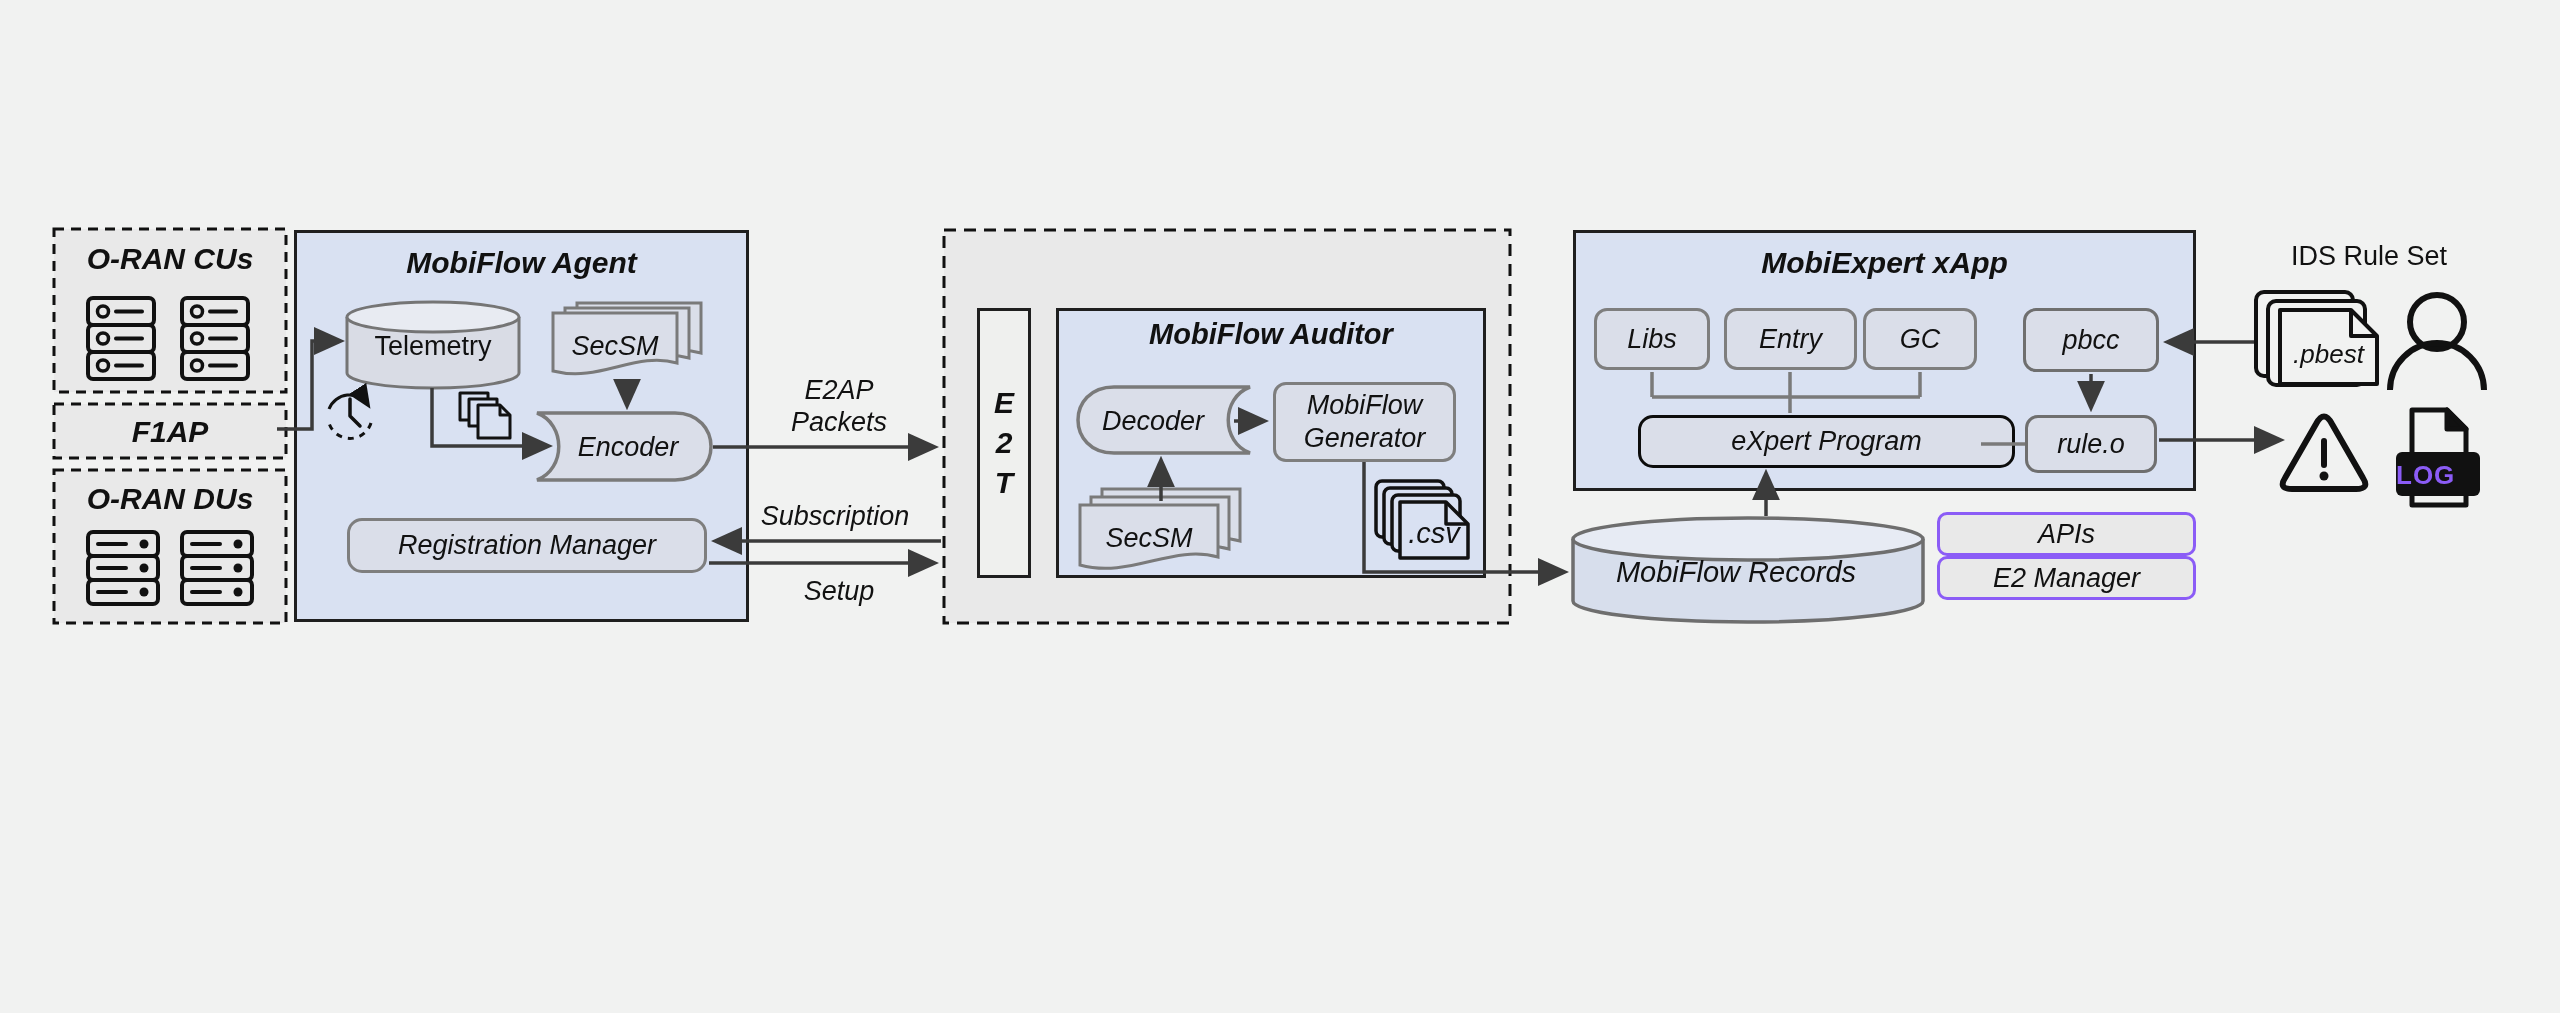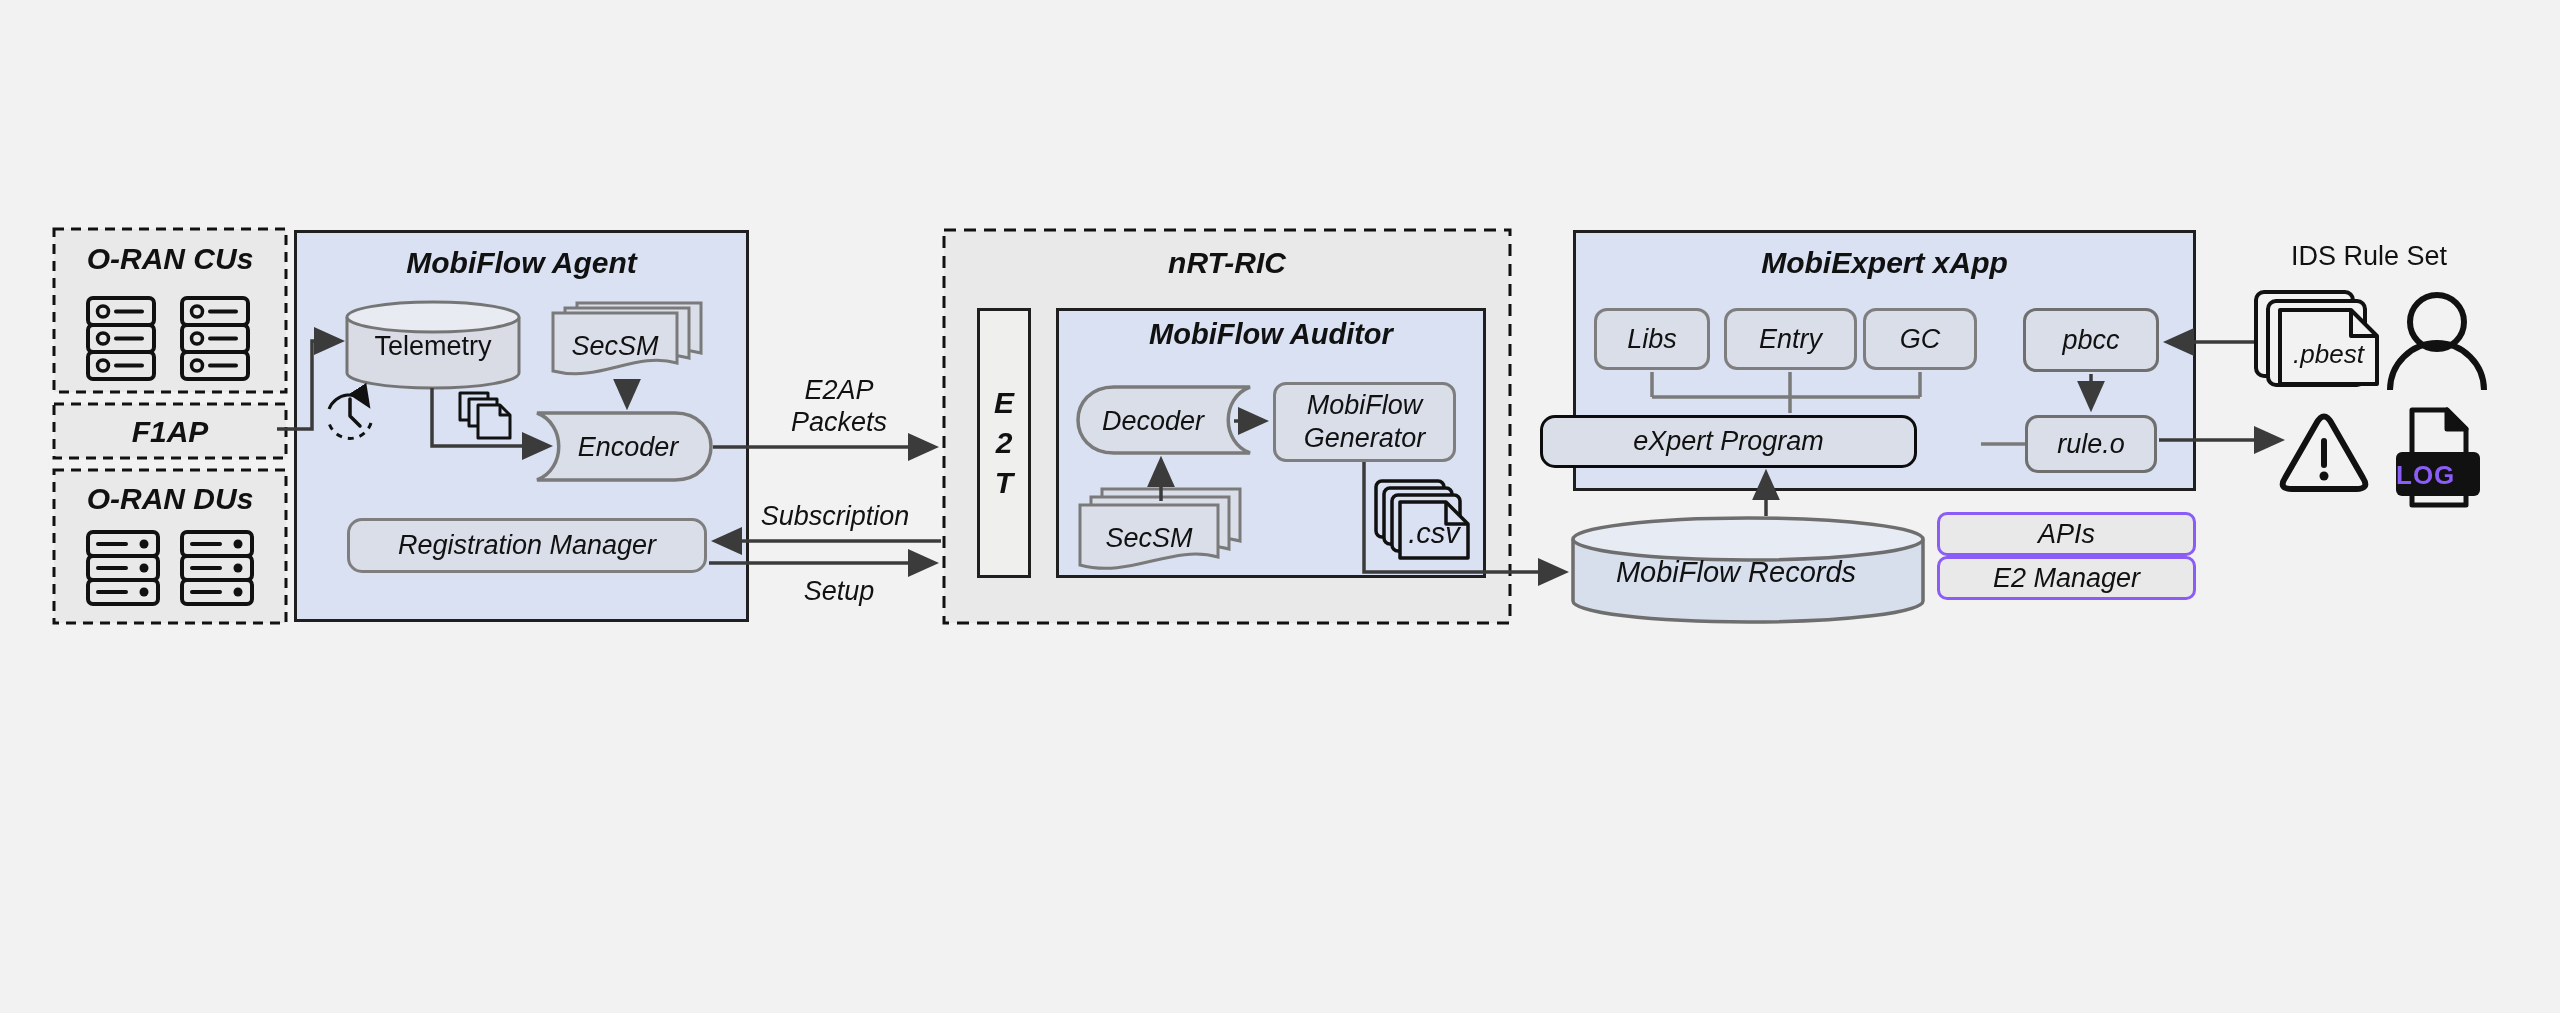--- a/index.html
+++ b/index.html
@@ -54,21 +54,21 @@
   </div>
   <div class="abs rr lbl" style="left:1724px;top:308px;width:133px;height:62px;">
     <span>Entry</span>
   </div>
   <div class="abs rr lbl" style="left:1863px;top:308px;width:114px;height:62px;">
     <span>GC</span>
   </div>
   <div class="abs rr lbl" style="left:2023px;top:308px;width:136px;height:64px;border-color:#6f6f6f;text-align:center;">
     <span>pbcc</span>
   </div>
-  <div class="abs rr lbl" style="left:1540px;top:415px;width:377px;height:53px;border:3.5px solid #0c0c0c;border-radius:15px;">
+  <div class="abs rr lbl" style="left:1638px;top:415px;width:377px;height:53px;border:3.5px solid #0c0c0c;border-radius:15px;">
     <span>eXpert Program</span>
   </div>
   <div class="abs rr lbl" style="left:2025px;top:415px;width:132px;height:58px;border-color:#6f6f6f;">
     <span>rule.o</span>
   </div>
   <div class="abs rr-gray lbl" style="left:1937px;top:512px;width:259px;height:44px;">
     <span>APIs</span>
   </div>
   <div class="abs rr-gray lbl" style="left:1937px;top:556px;width:259px;height:44px;">
     <span>E2 Manager</span>
@@ -217,21 +217,20 @@
   <div class="abs lbl" style="left:553px;top:331px;width:124px;">SecSM</div>
   <div class="abs lbl" style="left:545px;top:432px;width:166px;">Encoder</div>
 
   <div class="abs lbl" style="left:749px;top:374px;width:180px;line-height:32px;">
     <span>E2AP</span><br>
     <span>Packets</span>
   </div>
   <div class="abs lbl" style="left:730px;top:501px;width:210px;">Subscription</div>
   <div class="abs lbl" style="left:749px;top:576px;width:180px;">Setup</div>
 
-  <div class="abs title" style="left:944px;top:246px;width:566px;">nRT-RIC</div>
   <div class="abs title" style="left:1056px;top:318px;width:430px;font-size:29px;">MobiFlow Auditor</div>
   <div class="abs lbl" style="left:1078px;top:406px;width:150px;">Decoder</div>
   <div class="abs lbl" style="left:1080px;top:523px;width:138px;">SecSM</div>
   <div class="abs lbl" style="left:1398px;top:517px;width:72px;font-size:29px;">.csv</div>
 
   <div class="abs title" style="left:1573px;top:246px;width:623px;">MobiExpert xApp</div>
 
   <div class="abs lbl" style="left:1573px;top:556px;width:326px;font-size:29px;">MobiFlow Records</div>
 
   <div class="abs lbl-plain" style="left:2269px;top:241px;width:200px;">IDS Rule Set</div>

